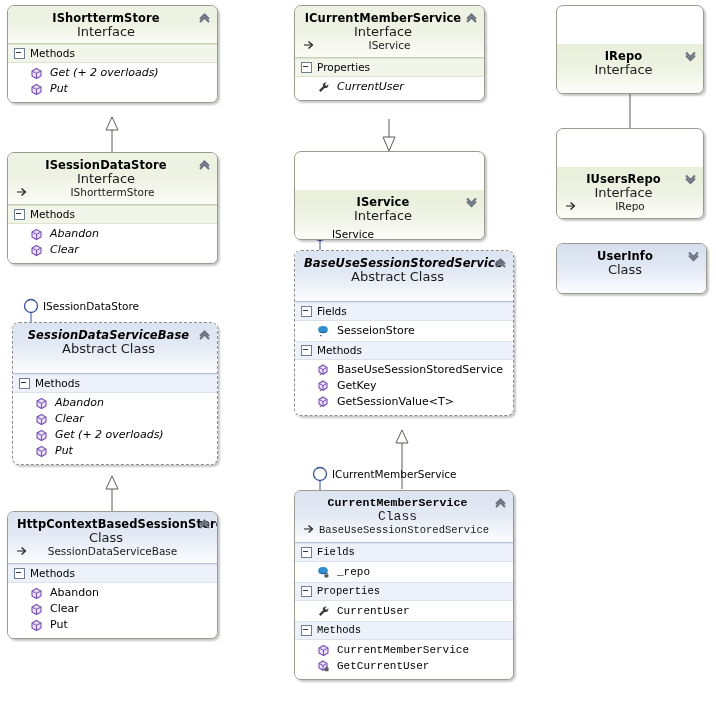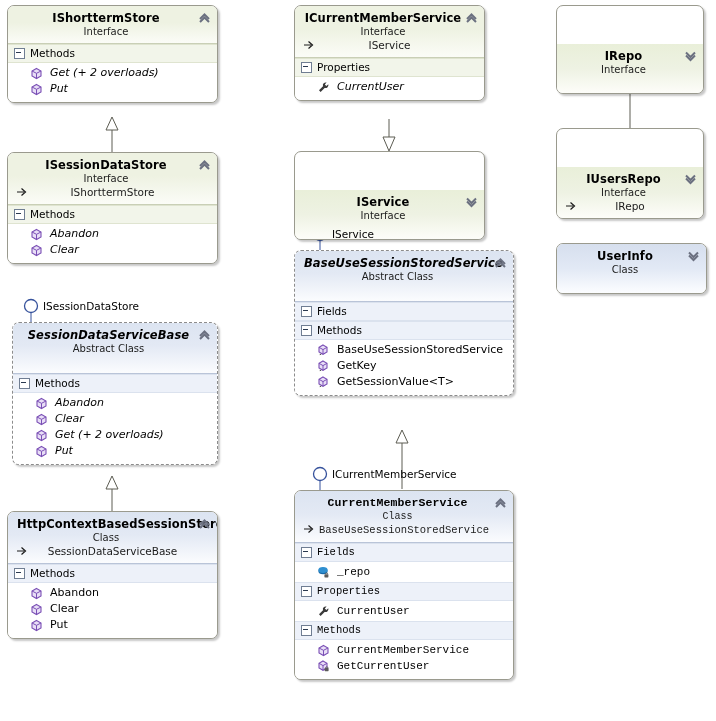--- a/index.html
+++ b/index.html
@@ -51,21 +51,21 @@
   .uml.cls.collapsed .hdr{
     background:linear-gradient(to bottom,#d6dfee 0%,#e2e9f5 50%,#fcfdff 100%);
   }
 
   .tname{
     font-weight:bold;font-size:11.5px;line-height:14px;
     letter-spacing:.1px;color:#000;
     white-space:nowrap;
   }
   .uml.abs .tname{font-style:italic;}
-  .tkind{font-size:10px;line-height:13px;color:#1b1b1b;}
+  .tkind{font-size:13px;line-height:13px;color:#1b1b1b;}
   .tbase{font-size:10.5px;line-height:14px;color:#1b1b1b;white-space:nowrap;padding-left:13px;position:relative;}
   .tbase .arr{position:absolute;left:0;top:1px;}
 
   
   .chev{position:absolute;right:6px;top:6px;width:13px;height:12px;cursor:pointer;}
 
   
   .sect{
     font-size:10.5px;line-height:15px;
     padding:1px 4px 1px 6px;
@@ -392,20 +392,33 @@
         <svg width="13" height="12" viewBox="0 0 13 12">
             <path d="M2 7 L6.5 2.5 L11 7" fill="none" stroke="#6b7080" stroke-width="2"></path>
             <path d="M2 10 L6.5 5.5 L11 10" fill="none" stroke="#6b7080" stroke-width="2"></path>
           </svg>
       </span>
     </div>
     <div class="sect">
       <span class="pm"></span>
       <span>Fields</span>
     </div>
+    <div class="rows" style="padding-bottom:2px;">
+      <div class="row">
+        <span class="ico">
+          <svg width="13" height="13" viewBox="0 0 13 13">
+              <ellipse cx="6" cy="5" rx="4.6" ry="3.3" fill="#1769a8"></ellipse>
+              <ellipse cx="6" cy="4" rx="4.6" ry="3" fill="#2f8fd0"></ellipse>
+              <path d="M3.5 10 l1.4 0.5 l-1.4 0.5 l0.5 -1 Z" fill="#3a3a3a"></path>
+              <path d="M3.2 9.8 l1.8 0.9 l-1.8 0.9 Z" fill="#444"></path>
+            </svg>
+        </span>
+        <span class="mname">SesseionStore</span>
+      </div>
+    </div>
     <div class="sect">
       <span class="pm"></span>
       <span>Methods</span>
     </div>
     <div class="rows">
       <div class="row">
         <span class="ico">
           <svg width="13" height="13" viewBox="0 0 13 13">
               <path d="M6 1 L10 3.3 L10 8 L6 10.3 L2 8 L2 3.3 Z" fill="#e8def6" stroke="#7a4fb5" stroke-width="1.1"></path>
               <path d="M2 3.3 L6 5.6 L10 3.3 M6 5.6 L6 10.3" fill="none" stroke="#7a4fb5" stroke-width="1"></path>

